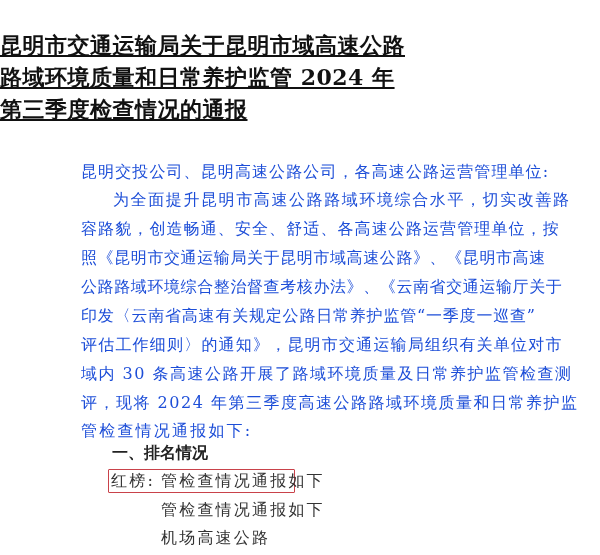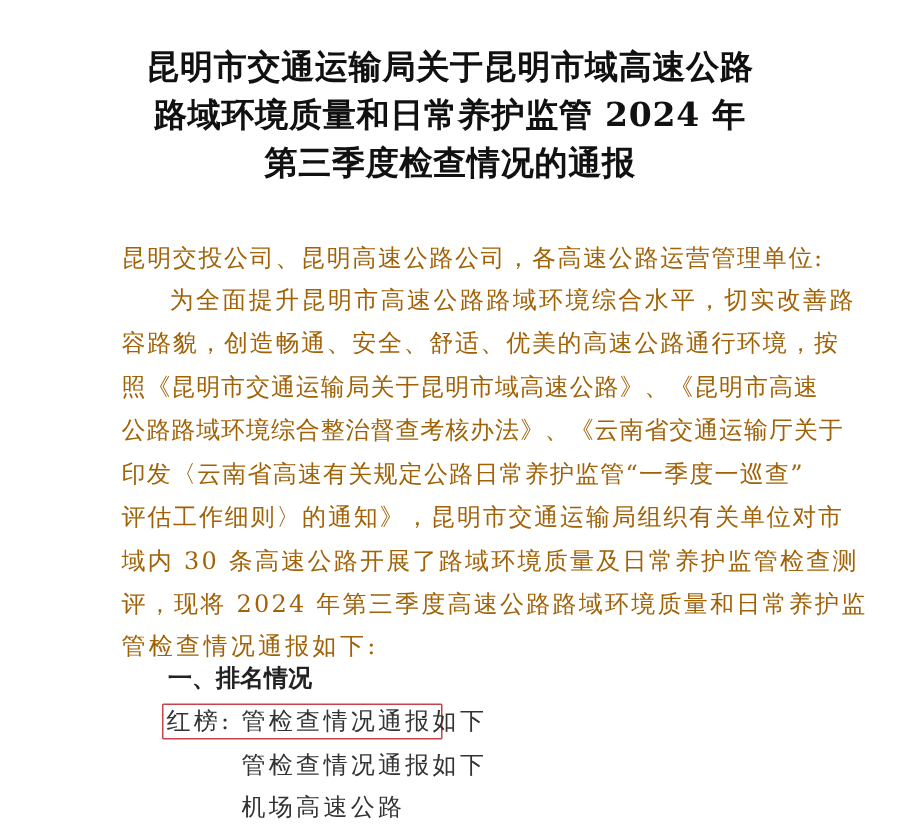--- a/index.html
+++ b/index.html
@@ -2,29 +2,29 @@
 <html><head>
 <meta charset="utf-8">
 <style>
   html, body { margin: 0; padding: 0; }
   body {
     width: 600px; height: 555px; overflow: hidden;
     background: #ffffff; color: #1a1a1a;
     position: relative;
   }
   .title {
-    position: absolute; left: 0; width: 600px; text-align: center;
+    position: absolute; left: 0; width: 600px; text-align: left;
     font-family: "DejaVu Serif", "Liberation Serif", serif;
     font-weight: bold; font-size: 22px; color: #111;
-    letter-spacing: 0.5px; line-height: 30px; white-space: nowrap;
+    letter-spacing: 0.5px; line-height: 30px; white-space: nowrap; text-decoration: underline;
   }
   .line {
     position: absolute; left: 81px;
     font-family: "DejaVu Serif", "Liberation Serif", serif;
-    font-size: 16px; color: #a16207; line-height: 22px; white-space: nowrap;
+    font-size: 16px; color: #1d4ed8; line-height: 22px; white-space: nowrap;
     letter-spacing: 2.2px;
   }
   .indent { left: 113px; text-align: right; }
   .heading {
     position: absolute; left: 112px;
     font-family: Liberation Sans, sans-serif;
     font-weight: bold; font-size: 16px; color: #222; line-height: 22px; white-space: nowrap;
   }
   .redbox {
     position: absolute; left: 108px; top: 469px; width: 187px; height: 24px;
@@ -39,21 +39,21 @@
 <body>
 
 <div>
   <div class="title" style="top:30px">昆明市交通运输局关于昆明市域高速公路</div>
   <div class="title" style="top:62px">路域环境质量和日常养护监管 2024 年</div>
   <div class="title" style="top:94px">第三季度检查情况的通报</div>
 
   <div class="line" style="top:161px; letter-spacing:1.1px">昆明交投公司、昆明高速公路公司，各高速公路运营管理单位:</div>
 
   <div class="line indent" style="top:189px; letter-spacing:1.6px">为全面提升昆明市高速公路路域环境综合水平，切实改善路</div>
-  <div class="line" style="top:218px; letter-spacing:1.1px">容路貌，创造畅通、安全、舒适、优美的高速公路通行环境，按</div>
+  <div class="line" style="top:218px; letter-spacing:1.1px">容路貌，创造畅通、安全、舒适、各高速公路运营管理单位，按</div>
   <div class="line" style="top:247px; letter-spacing:0.6px">照《昆明市交通运输局关于昆明市域高速公路》、《昆明市高速</div>
   <div class="line" style="top:276px; letter-spacing:0.6px">公路路域环境综合整治督查考核办法》、《云南省交通运输厅关于</div>
   <div class="line" style="top:305px; letter-spacing:0.8px">印发〈云南省高速有关规定公路日常养护监管“一季度一巡查”</div>
   <div class="line" style="top:334px; letter-spacing:1.2px">评估工作细则〉的通知》，昆明市交通运输局组织有关单位对市</div>
   <div class="line" style="top:363px; letter-spacing:1.5px">域内 30 条高速公路开展了路域环境质量及日常养护监管检查测</div>
   <div class="line" style="top:392px; letter-spacing:1.5px">评，现将 2024 年第三季度高速公路路域环境质量和日常养护监</div>
   <div class="line" style="top:420px; letter-spacing:2.2px">管检查情况通报如下:</div>
 
   <div class="heading" style="top:442px">一、排名情况</div>
 

